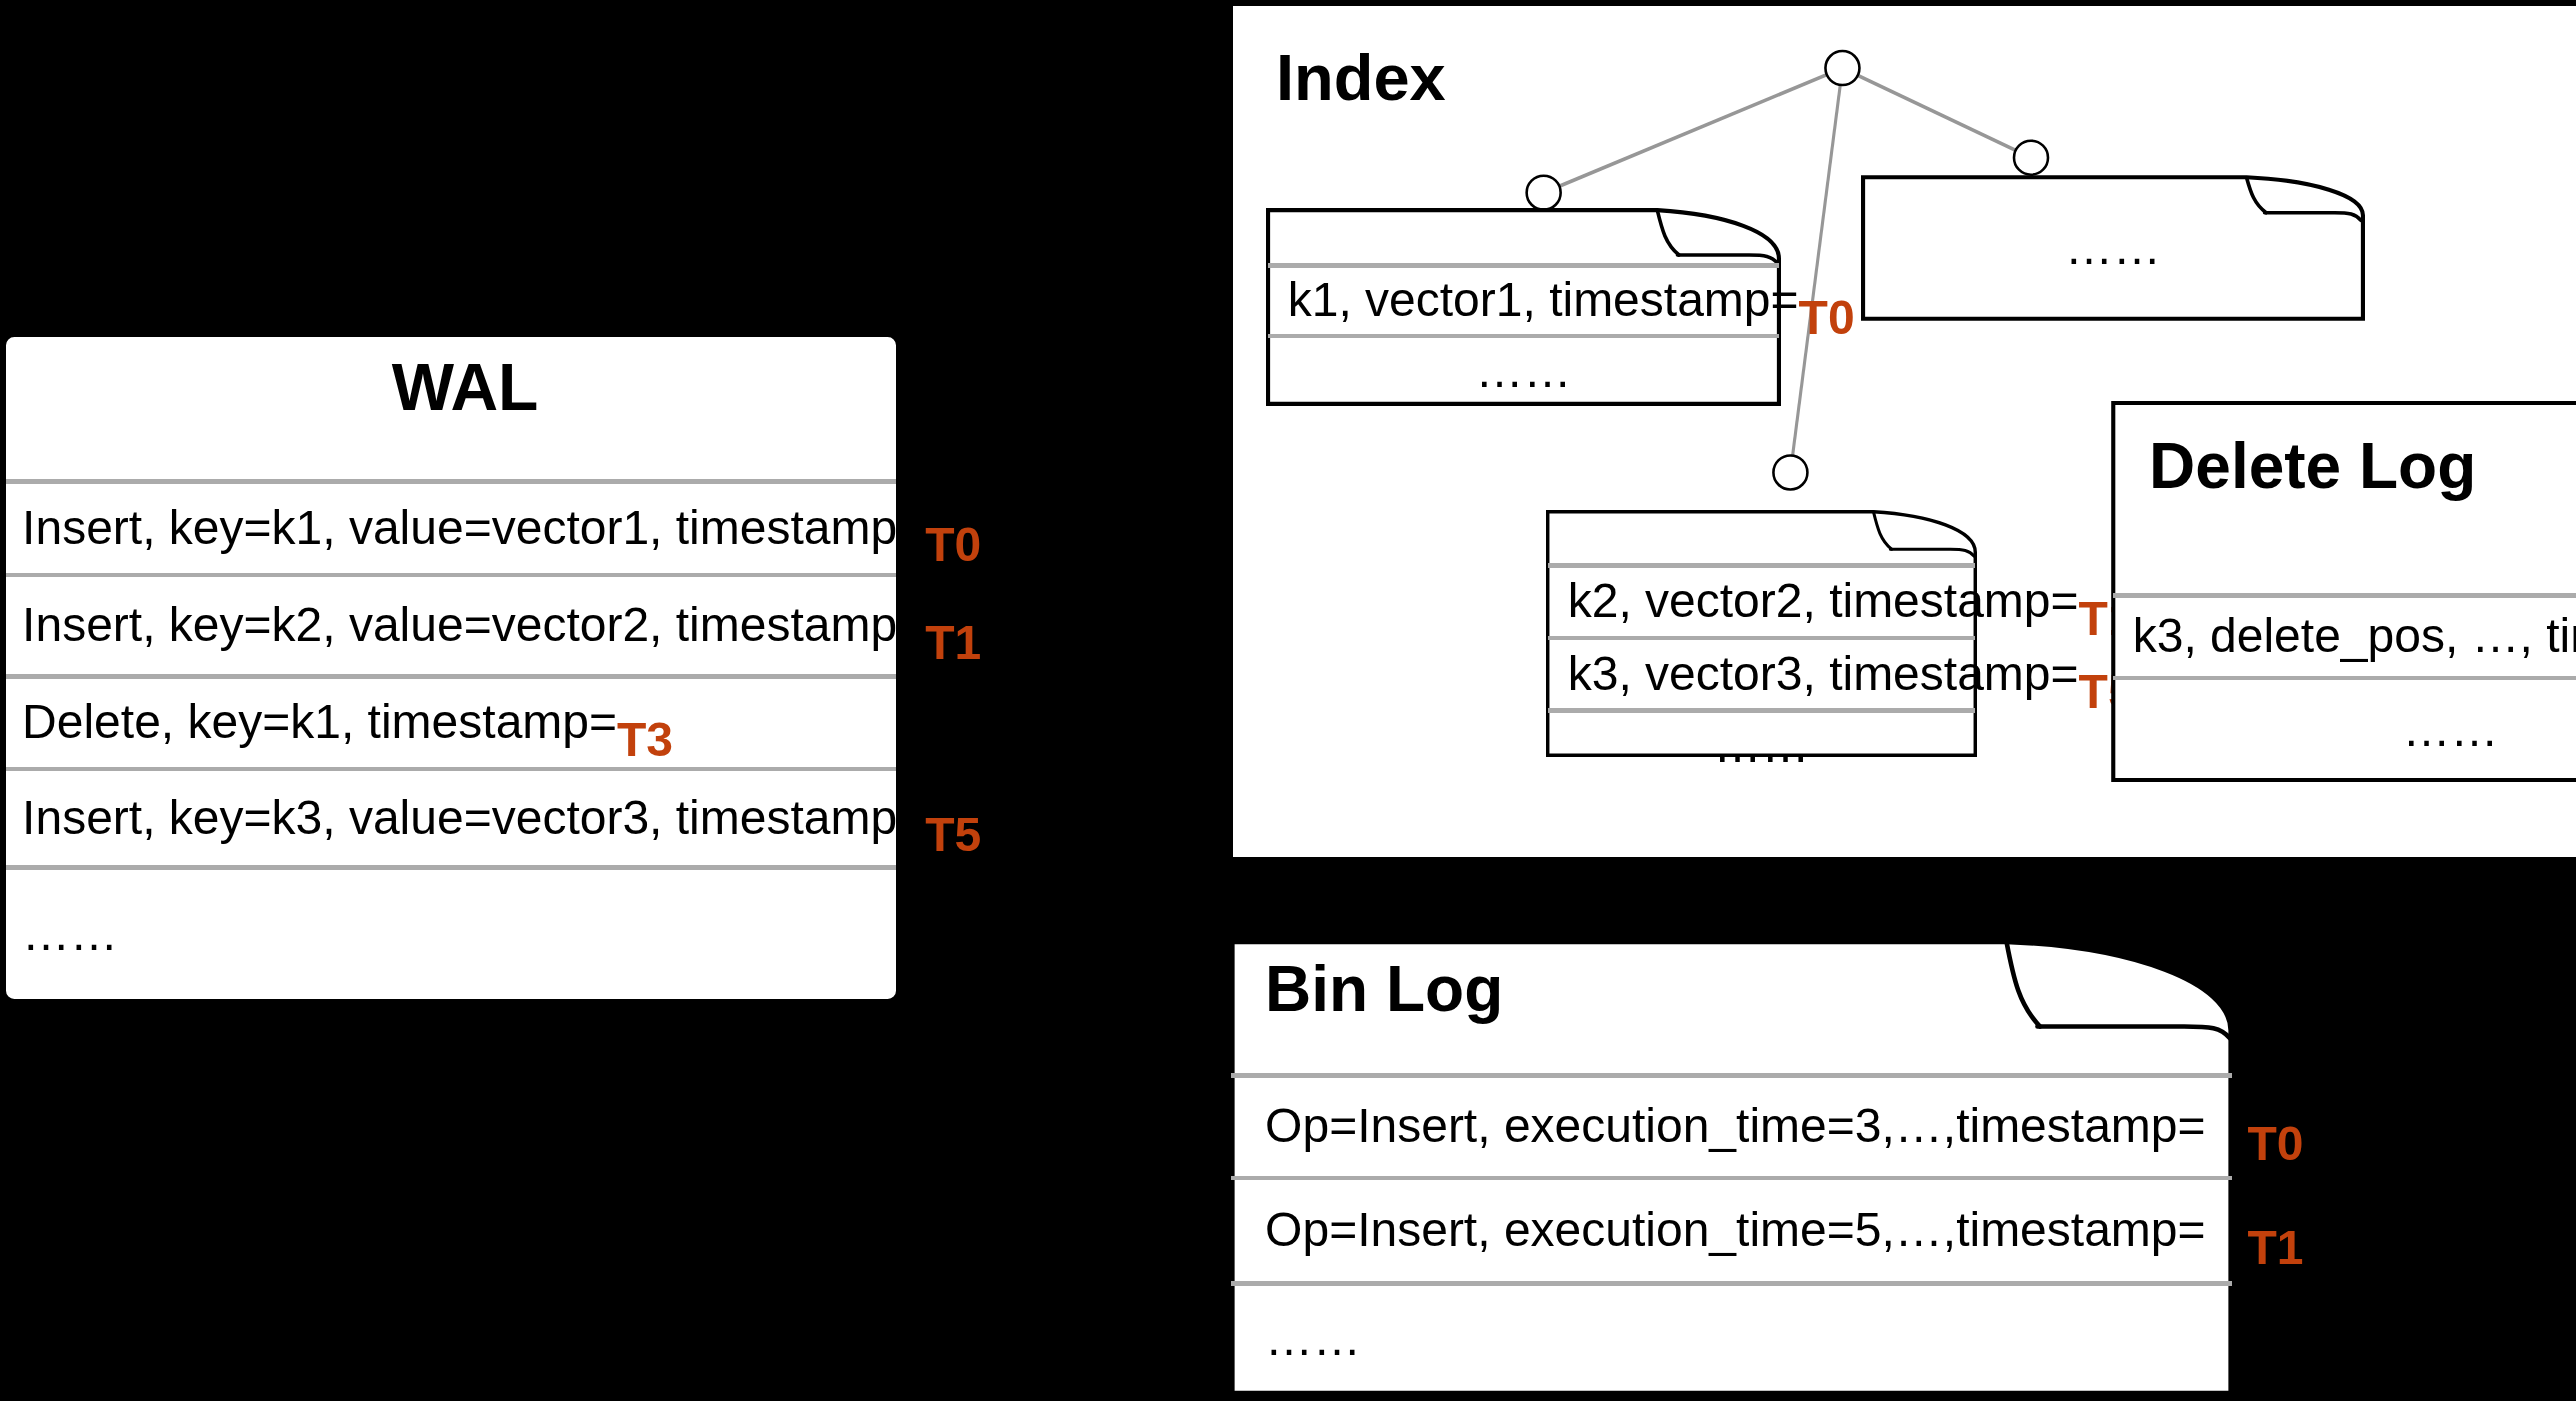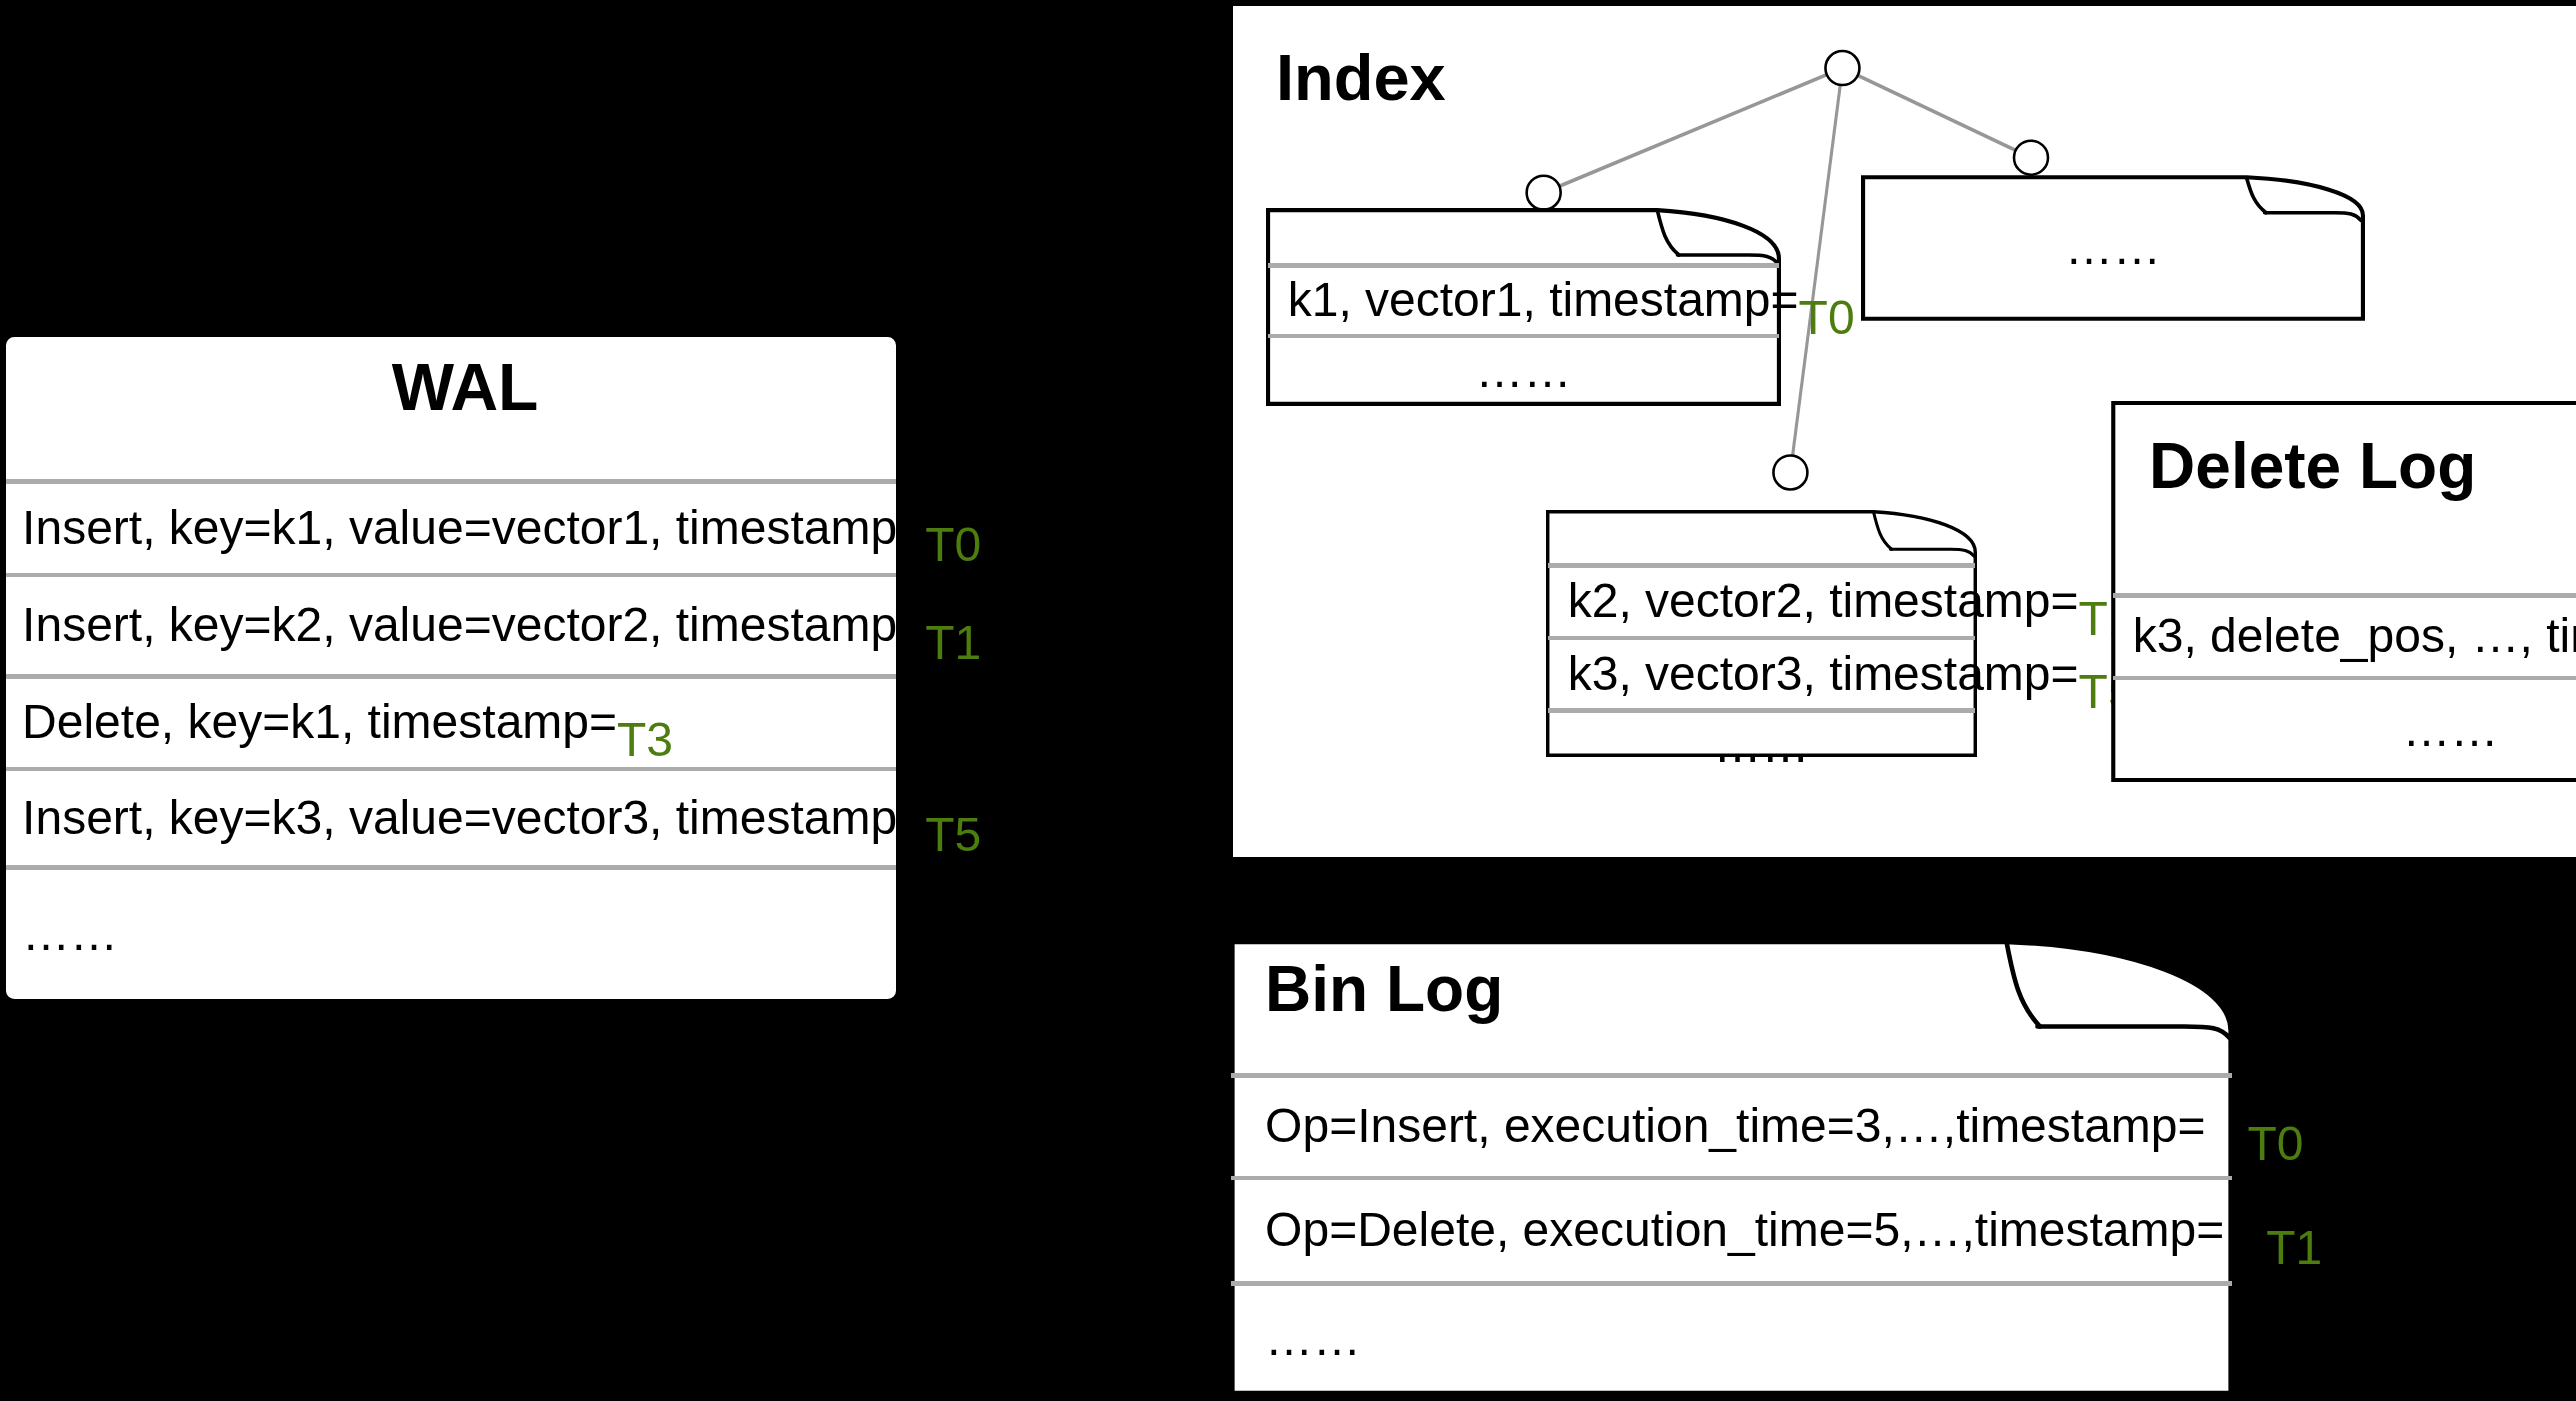--- a/index.html
+++ b/index.html
@@ -11,21 +11,21 @@
     color:#000;
   }
   .abs{position:absolute;}
   
   .divider{height:4.6px;background:#ABABAB;flex:0 0 auto;}
   .row{
     display:flex;align-items:center;
     font-size:48px;line-height:1.1;color:#000;
     flex:0 0 auto;white-space:nowrap;
   }
-  .ts{color:#4d7c0f;font-weight:normal;margin-top:35px;}
+  .ts{color:#c2410c;font-weight:bold;margin-top:35px;}
   .more-center{justify-content:center;padding-left:0 !important;}
   
   .wal{
     left:4.1px;top:335px;width:894px;height:666px;
     background:#fff;border:2.6px solid #000;border-radius:10.3px;
     box-sizing:border-box;display:flex;flex-direction:column;text-align:center;
   }
   .wal-title{
     height:142px;flex:0 0 auto;
     font-size:66px;font-weight:bold;
@@ -191,21 +191,21 @@
   </svg>
   <div class="doc-body">
     <div class="doc-header doc-title" style="height:132px">Bin Log</div>
     <div class="divider"></div>
     <div class="row" style="height:98px">
       <span>Op=Insert, execution_time=3,…,timestamp=</span>
         <span class="ts">T0</span>
     </div>
     <div class="divider"></div>
     <div class="row" style="height:101px">
-      <span>Op=Delete, execution_time=5,…,timestamp=</span>
+      <span>Op=Insert, execution_time=5,…,timestamp=</span>
         <span class="ts">T1</span>
     </div>
     <div class="divider"></div>
     <div class="row flex-fill">
       <span>……</span>
     </div>
   </div>
 </div>
 
 

